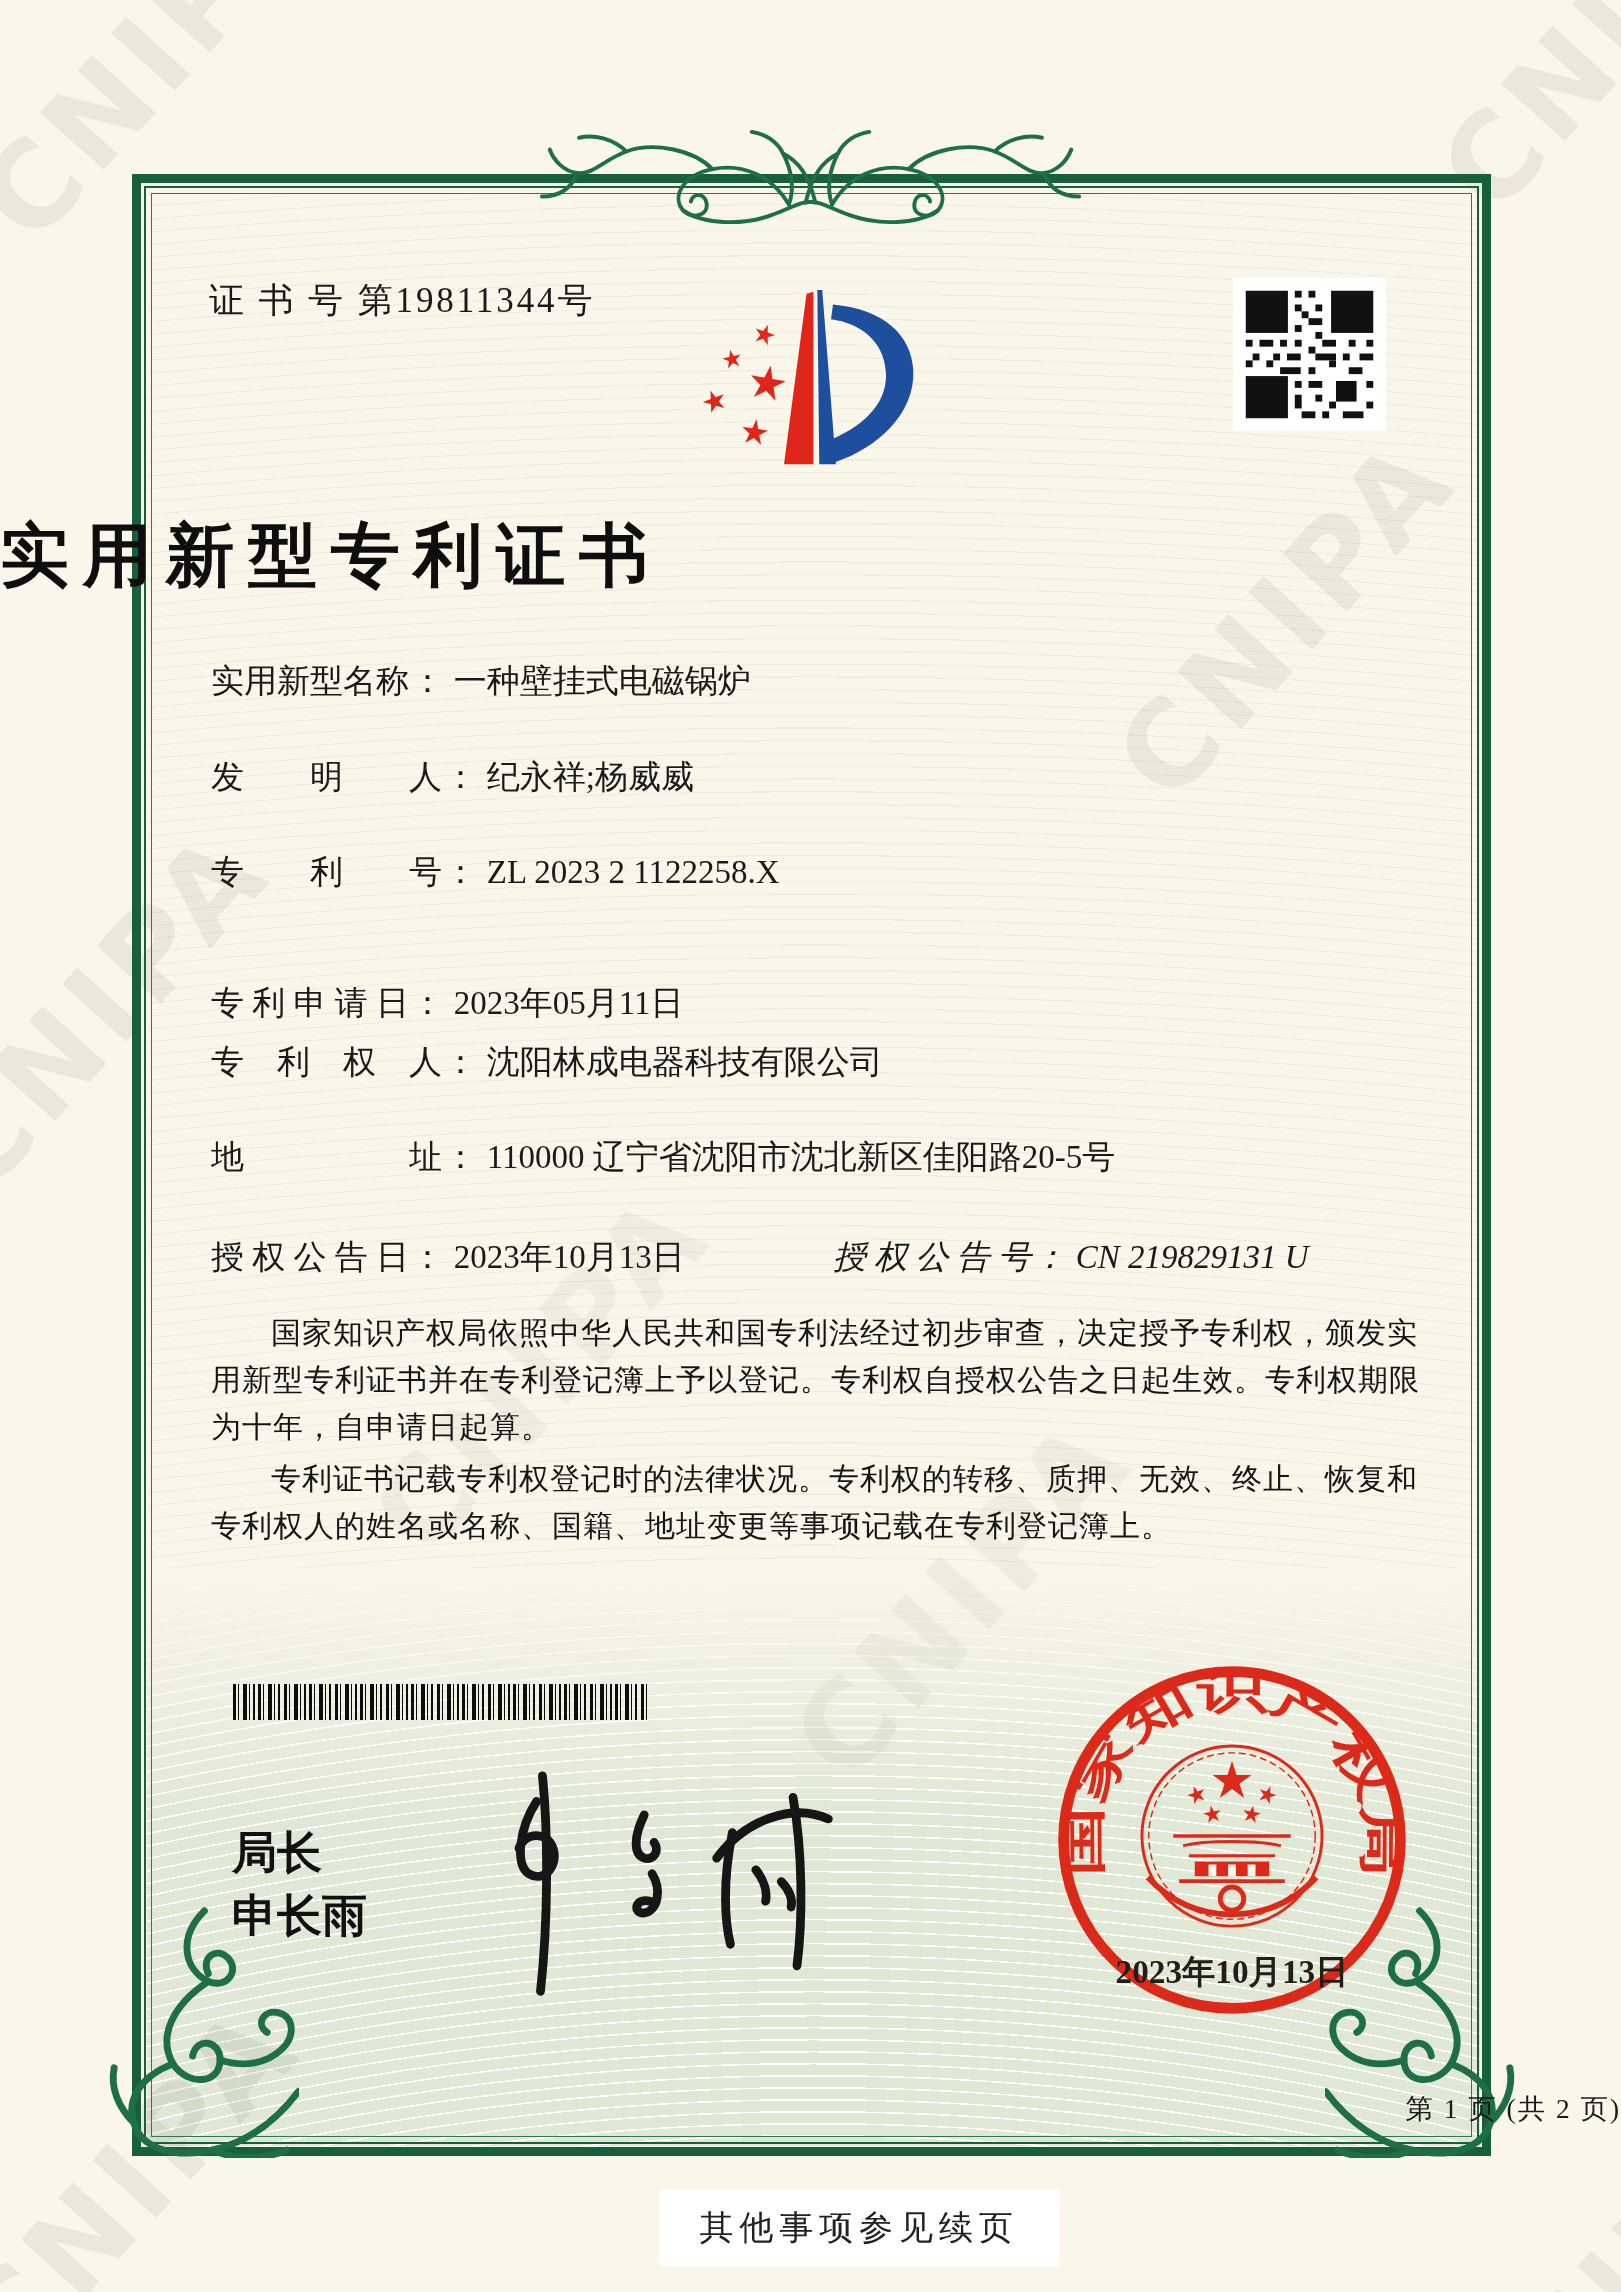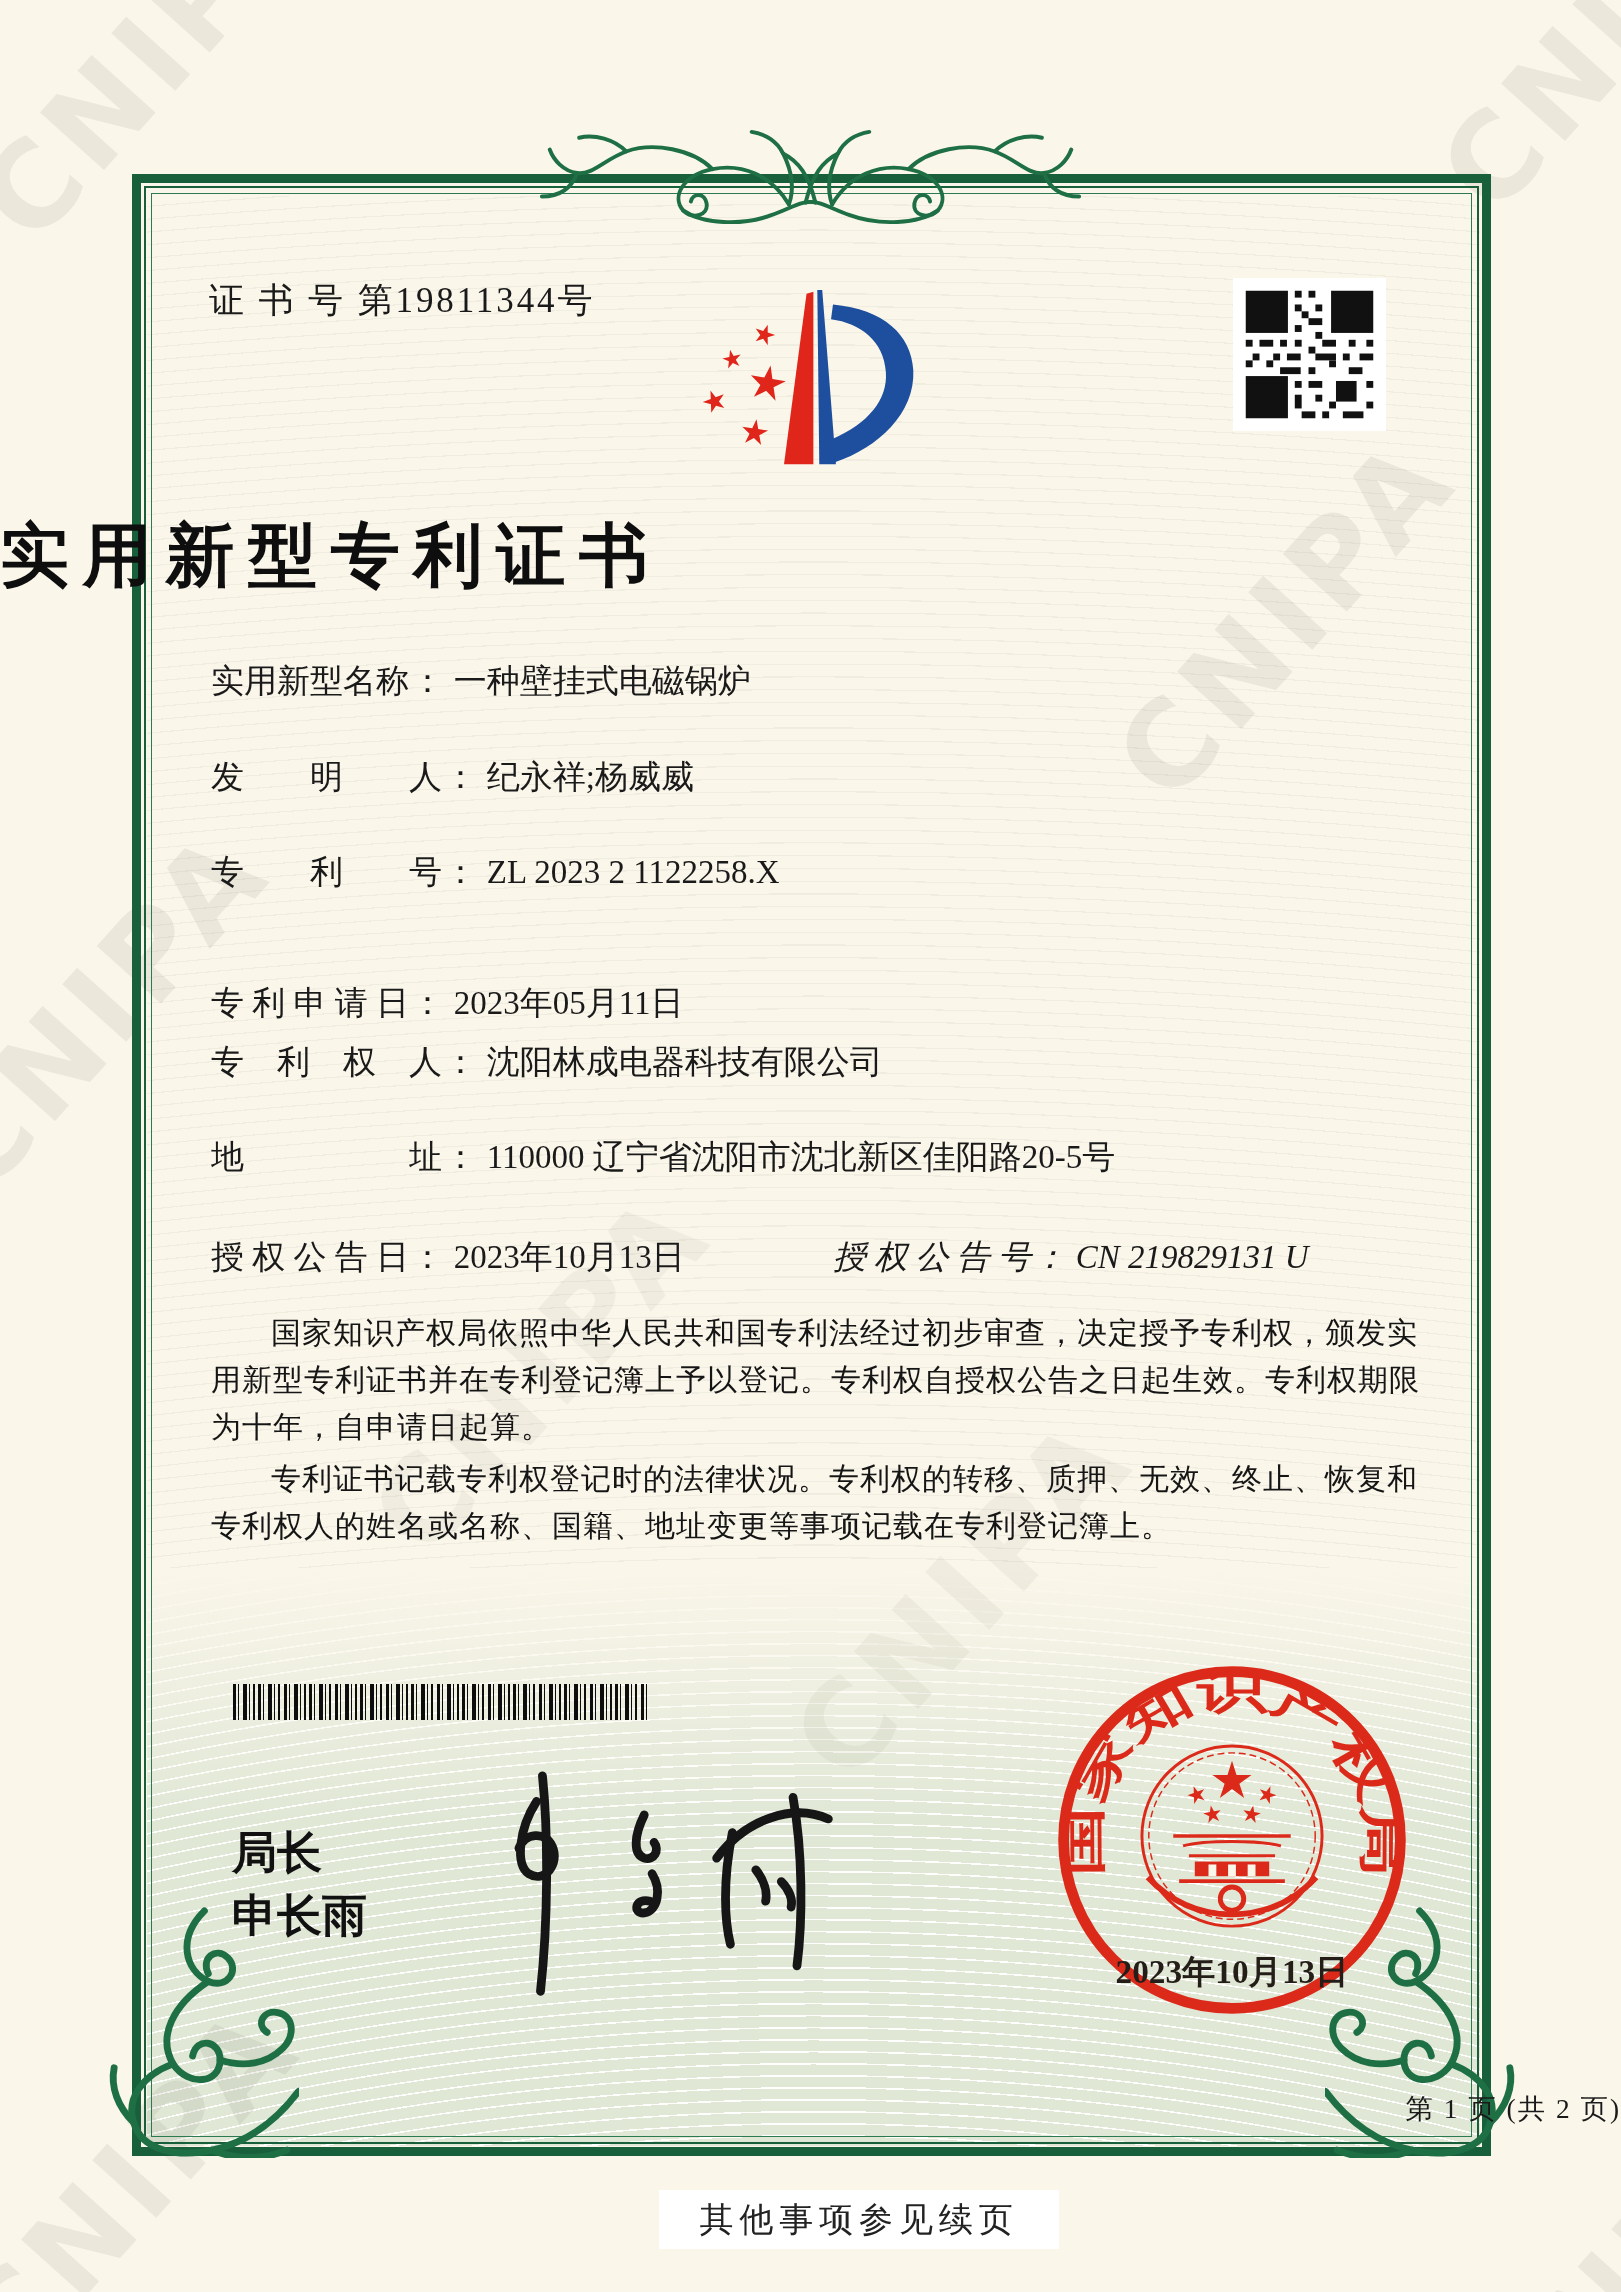--- a/index.html
+++ b/index.html
@@ -47,21 +47,21 @@
         #0d0d0d 0 2.9px,transparent 2.9px 4.9px,#0d0d0d 4.9px 5.9px,transparent 5.9px 9.8px,
         #0d0d0d 9.8px 13.7px,transparent 13.7px 15.7px,#0d0d0d 15.7px 16.7px,transparent 16.7px 19.6px,
         #0d0d0d 19.6px 21.6px,transparent 21.6px 25.5px);}
   .officer{position:absolute;left:232px;top:1821px;z-index:4;
       font-family:"DejaVu Sans","Liberation Sans",sans-serif;font-weight:bold;
       font-size:45px;color:#111;line-height:63px;}
   .signature{position:absolute;left:470px;top:1764px;z-index:4;}
   .seal{position:absolute;left:1046px;top:1654px;z-index:5;}
   .page-info{position:absolute;left:0;top:2091px;width:1621px;text-align:right;
       font-size:27.4px;letter-spacing:2px;z-index:4;}
-  .cont-box{position:absolute;left:659px;top:2190px;width:400px;height:59px;background:#ffffff;
+  .cont-box{position:absolute;left:659px;top:2190px;width:400px;height:76px;background:#ffffff;
       z-index:4;display:flex;align-items:center;justify-content:center;
       font-size:34px;letter-spacing:5.9px;color:#222;}
 </style>
 </head>
 <body>
 
 <div id="page">
 
   <div class="waves-light"></div>
   <div class="waves-green"></div>

